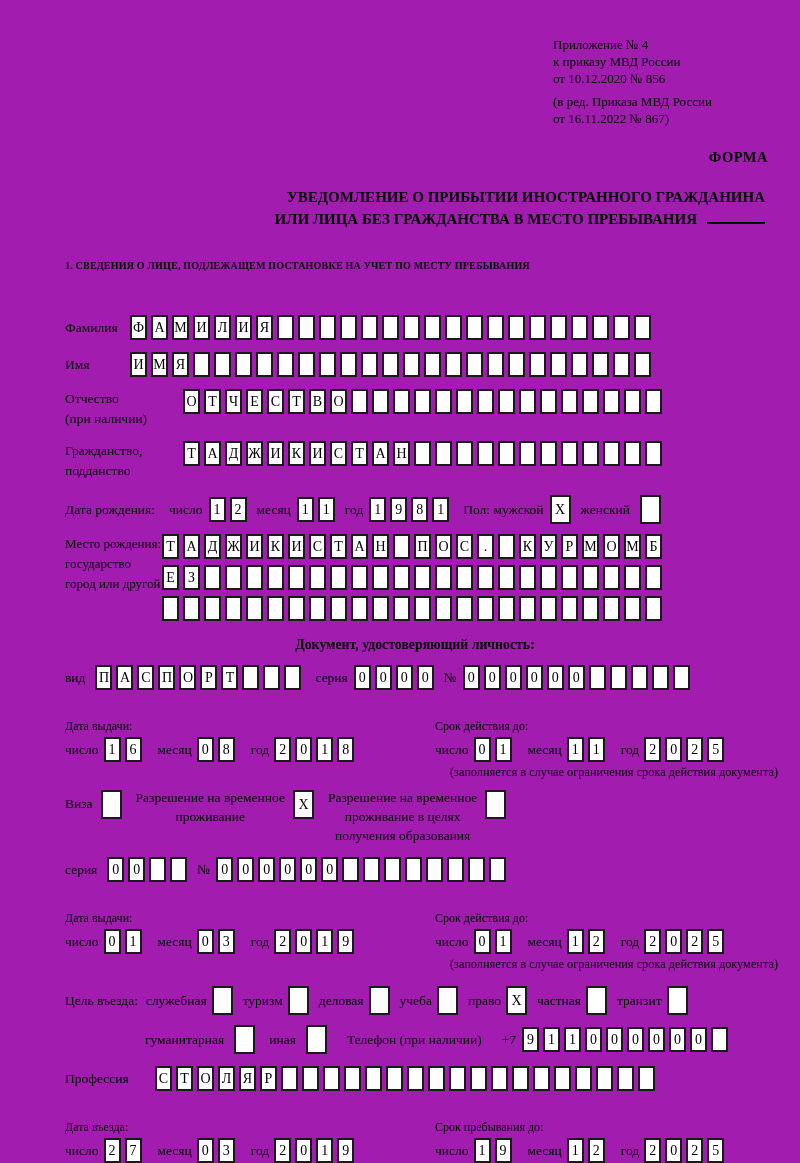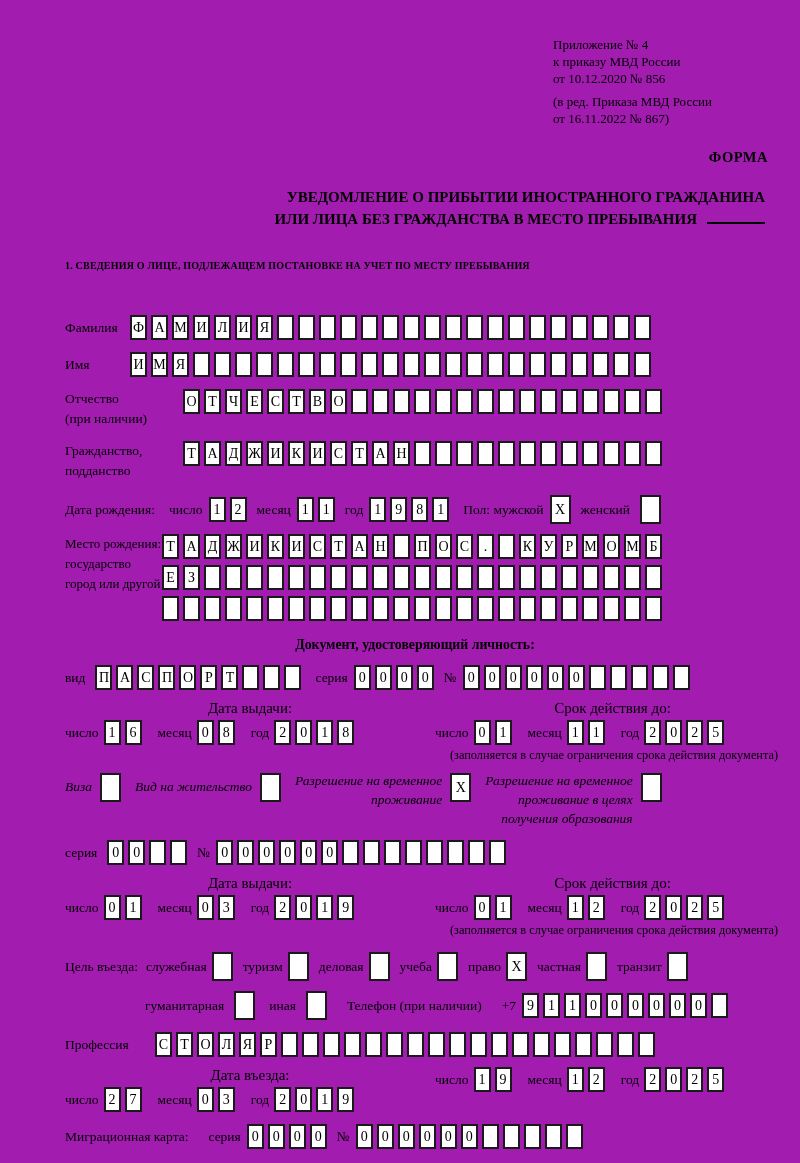--- a/index.html
+++ b/index.html
@@ -39,31 +39,31 @@
   .mt26 { margin-top:44px; }
   .sp6 { margin-left:6px; } .sp10 { margin-left:10px; } .sp14 { margin-left:14px; } .sp20 { margin-left:20px; }
 
   .stack > .boxrow { display:flex; margin-bottom:6px; }
 
   .doc-heading { text-align:center; font-weight:bold; font-size:13.8px; margin-top:10px; margin-bottom:6px; width:700px; }
 
   .twocol { display:flex; margin-top:10px; width:725px; }
   .tc-left { width:370px; }
   .tc-right { flex:1; }
-  .col-head { text-align:center; font-size:15px; margin-bottom:3px; }
+  .col-head { font-size:12px; margin-bottom:3px;margin-top:19px; }
   .dategrp { display:flex; align-items:center; }
   .dategrp .lbl { margin-right:5px; }
   .dategrp .grp { margin-right:12px; }
   .note-row { width:725px; text-align:right; font-size:12.3px; padding-right:12px; margin-top:3px; white-space:nowrap; }
 
   .intro { margin-top:12px; font-size:13.8px; line-height:24px; }
 
   .permit-row { display:flex; align-items:flex-start; margin-top:8px; width:725px; }
   .permit-item { display:flex; align-items:flex-start; margin-right:14px; }
-  .permit-label { text-align:right; line-height:19px; margin-right:8px;font-style:italic; }
+  .permit-label { text-align:center; line-height:19px; margin-right:8px; }
   .permit-label.single { margin-top:6px; }
   .permit-item .boxrow { margin-top:2px; }
 
   .purpose-row { display:flex; align-items:center; margin-top:14px; flex-wrap:nowrap; }
   .purpose-row .pl { margin:0 5px 0 10px; }
   .purpose-row .pl.first { margin-left:8px; }
   .phone-row { display:flex; align-items:center; margin-top:10px; padding-left:80px; }
 </style>
 </head>
 <body>
@@ -419,26 +419,20 @@
 
 
   <div class="permit-row">
     <div class="permit-item">
       <div class="permit-label single">Виза</div>
       <span class="boxrow lg">
           <span class="cbox"></span>
         </span>
     </div>
     <div class="permit-item">
-      <div class="permit-label single">Вид на жительство</div>
-      <span class="boxrow lg">
-          <span class="cbox"></span>
-        </span>
-    </div>
-    <div class="permit-item">
       <div class="permit-label">
         <div>Разрешение на временное</div>
         <div>проживание</div>
       </div>
       <span class="boxrow lg">
           <span class="cbox">X</span>
         </span>
     </div>
     <div class="permit-item">
       <div class="permit-label">
@@ -631,20 +625,21 @@
         <span class="lbl">год</span>
         <span class="boxrow">
             <span class="cbox">2</span>
             <span class="cbox">0</span>
             <span class="cbox">1</span>
             <span class="cbox">9</span>
           </span>
       </div>
     </div>
     <div class="tc-right">
+      <div class="col-head">Срок пребывания до:</div>
       <div class="dategrp">
         <span class="lbl">число</span>
         <span class="boxrow grp">
             <span class="cbox">1</span>
             <span class="cbox">9</span>
           </span>
         <span class="lbl">месяц</span>
         <span class="boxrow grp">
             <span class="cbox">1</span>
             <span class="cbox">2</span>

